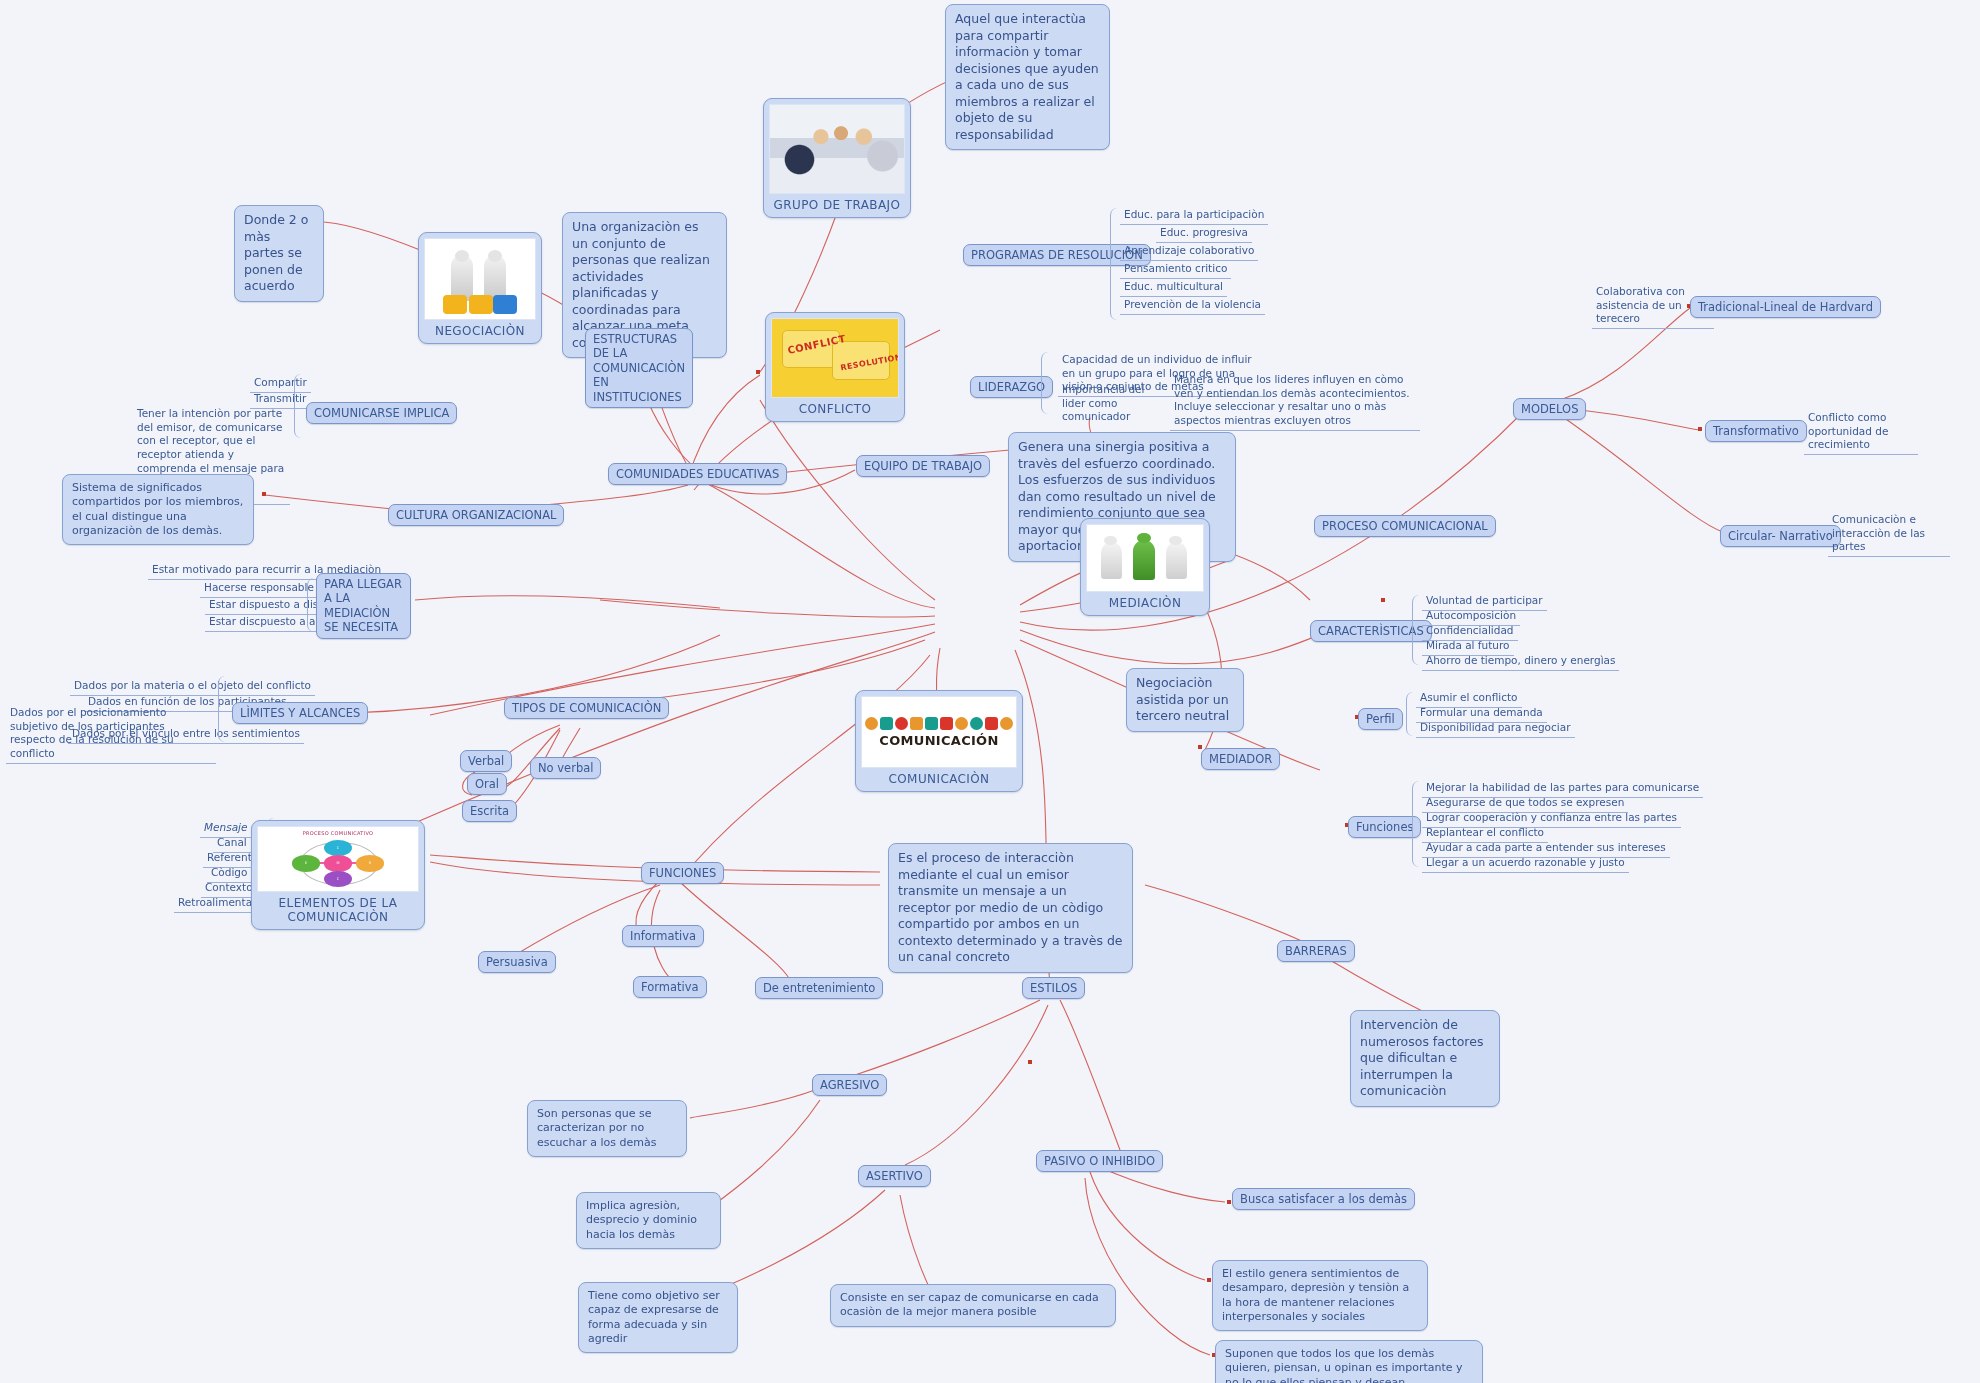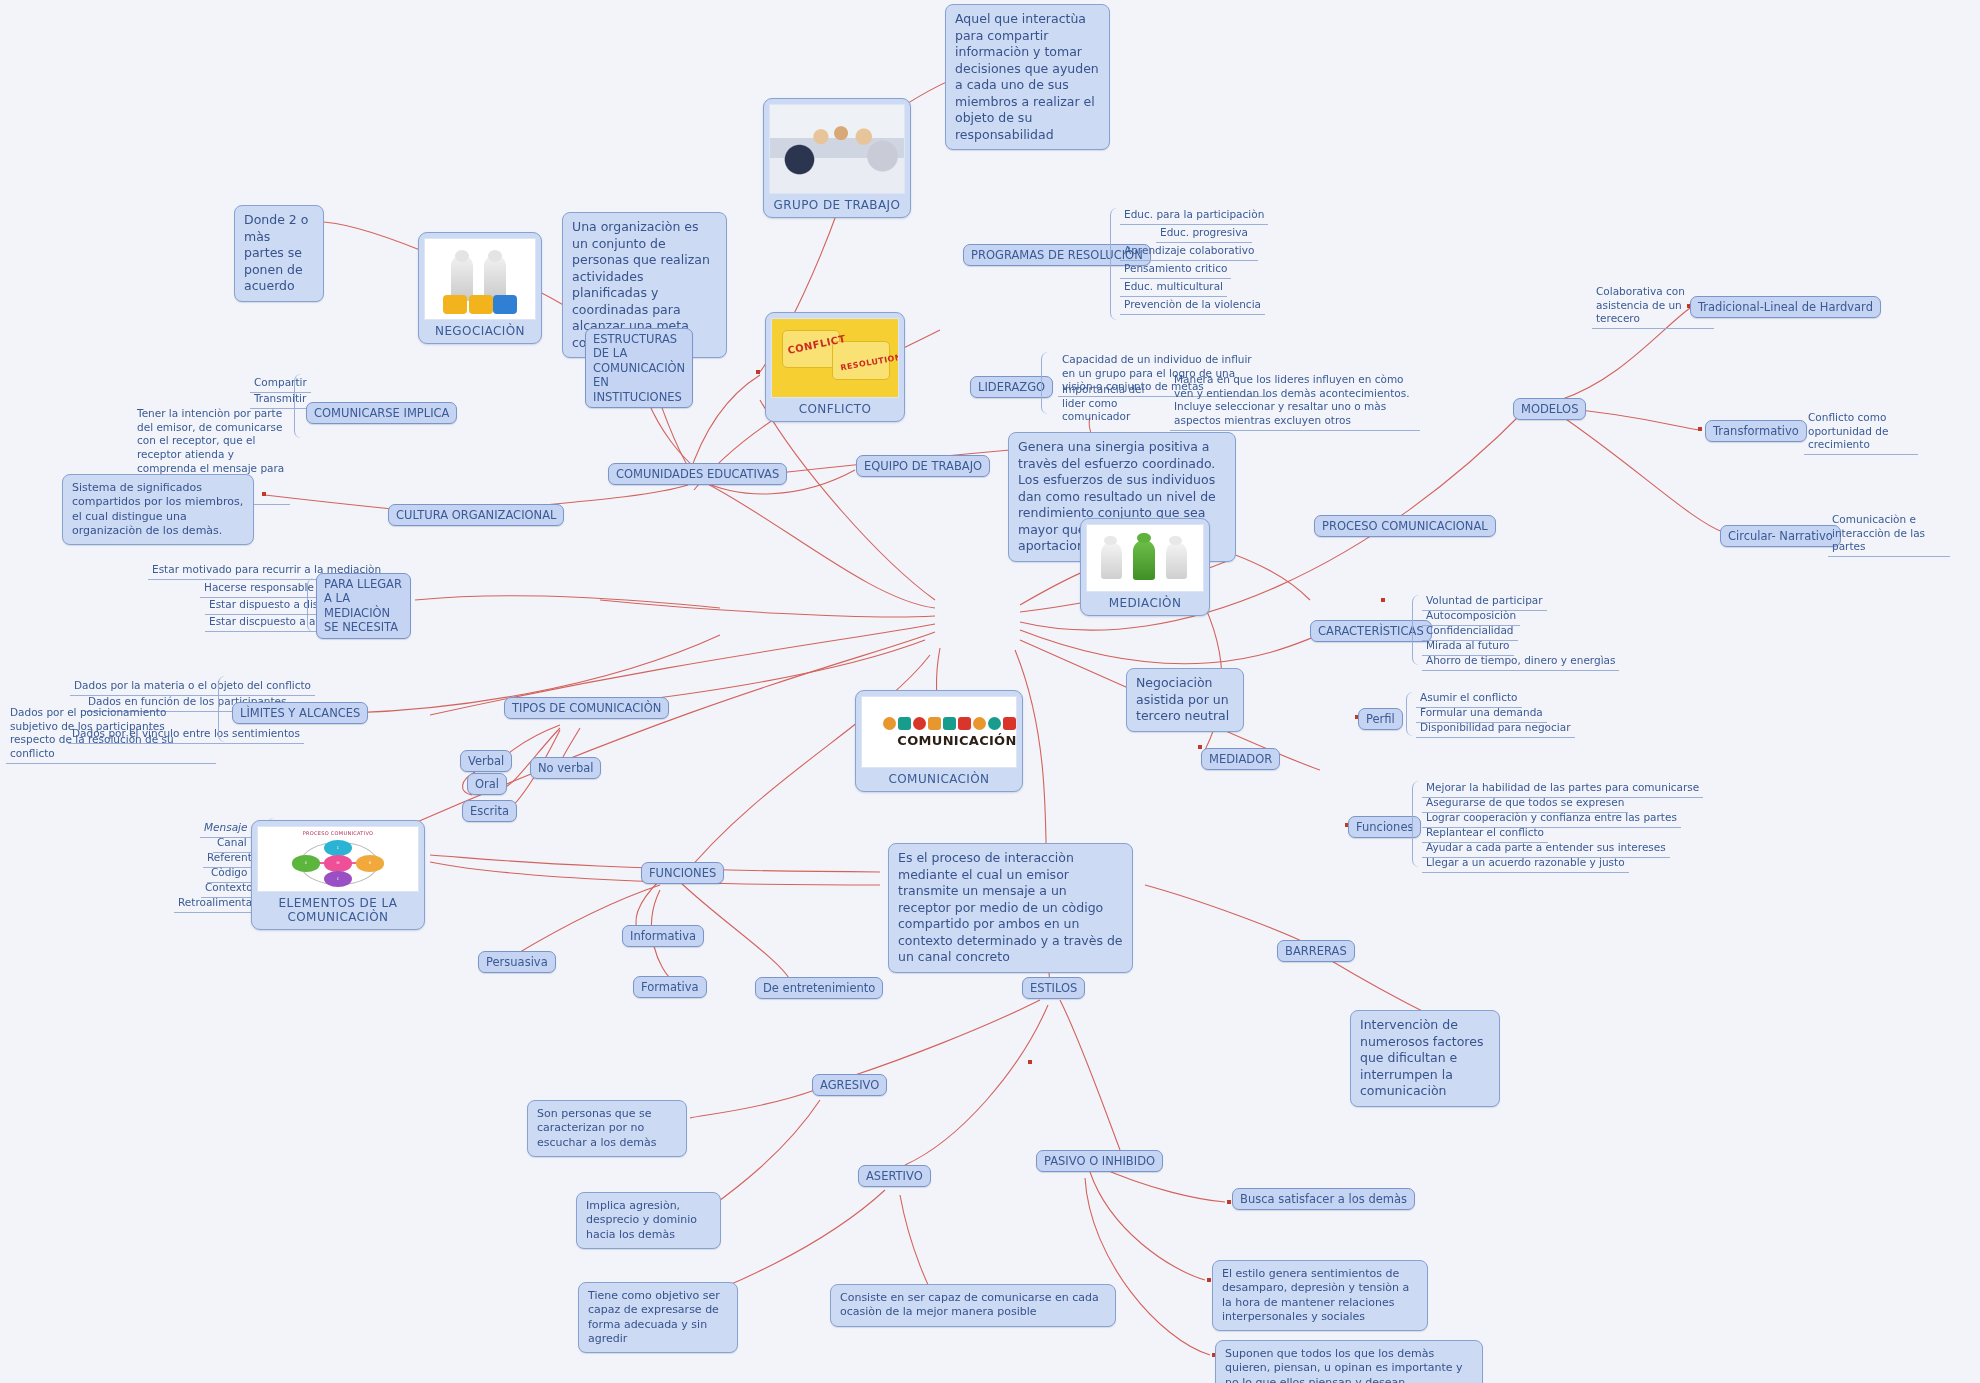--- a/index.html
+++ b/index.html
@@ -61,21 +61,21 @@
   .ph-conf .pc{position:absolute;background:#f9e173;border:1px solid #e0b81f;border-radius:5px;}
   .ph-conf .t{position:absolute;color:#cc2a22;font-weight:bold;font-size:10px;letter-spacing:.5px;}
   .ph-med{width:100%;height:100%;background:#fff;position:relative;}
   .ph-med .g{position:absolute;bottom:16%;width:19%;height:62%;
     background:linear-gradient(#6fbf4a,#3f8f27);border-radius:18px 18px 5px 5px;}
   .ph-med .gh{position:absolute;width:12%;height:16%;background:#5fb23c;border-radius:50%;}
   .ph-med .w{position:absolute;bottom:18%;width:18%;height:56%;
     background:linear-gradient(#f4f4f4,#cfcfcf);border-radius:16px 16px 5px 5px;}
   .ph-med .wh{position:absolute;width:11%;height:14%;background:#e8e8e8;border-radius:50%;}
   .ph-com{width:100%;height:100%;background:#fff;position:relative;display:flex;
-    flex-direction:column;align-items:center;justify-content:center;padding-left:18px;}
+    flex-direction:column;align-items:center;justify-content:center;}
   .ph-com .bub{display:flex;gap:2px;margin-bottom:3px;}
   .ph-com .bub i{display:block;width:13px;height:13px;border-radius:3px;}
   .ph-com .ttl{font-weight:bold;font-size:13px;color:#2b1f16;letter-spacing:.3px;}
   .ph-proc{width:100%;height:100%;background:#fff;position:relative;}
   .ph-proc .ttl{position:absolute;top:5%;left:0;right:0;text-align:center;
     font-size:5px;color:#b02a5b;letter-spacing:.3px;}
   .ph-proc .c{position:absolute;border-radius:50%;display:flex;align-items:center;
     justify-content:center;color:#fff;font-size:3.5px;}
   .ph-proc .ring{position:absolute;border:1px solid #bbb;border-radius:50%;}
   .ph-proc .arm{position:absolute;background:#ef5fa0;}

